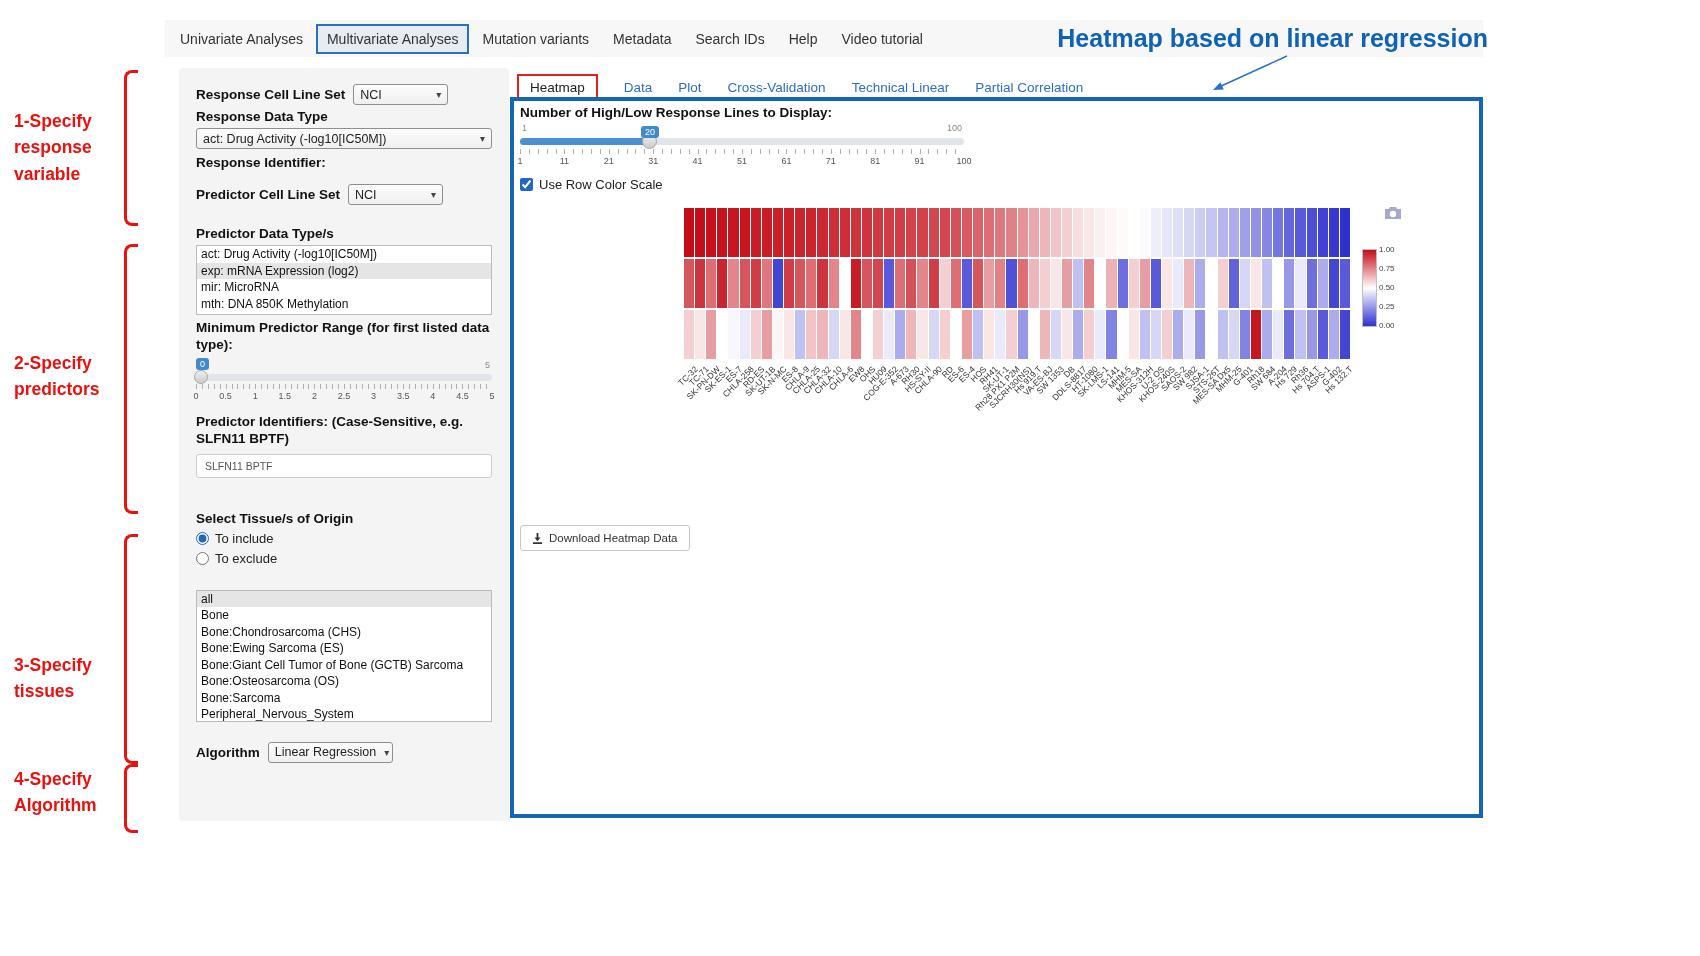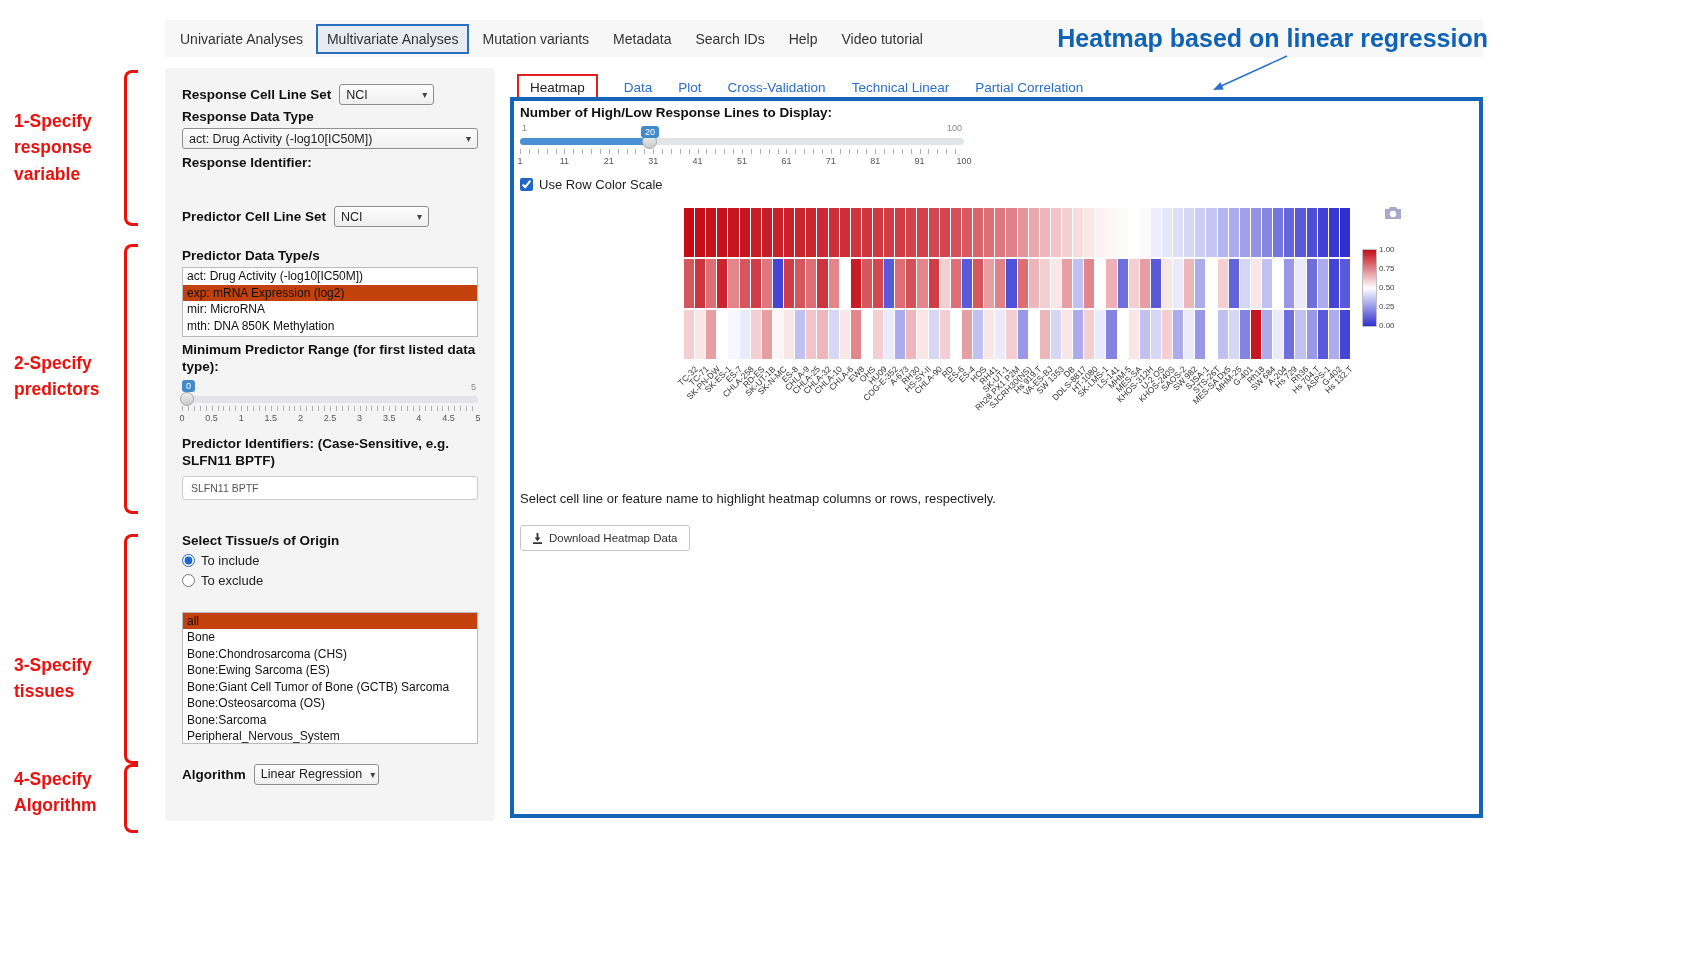--- a/index.html
+++ b/index.html
@@ -14,29 +14,29 @@
   .page-title{position:absolute;top:24px;left:1048px;width:440px;font-size:25px;font-weight:bold;color:#0f62b4;text-align:right;}
   .arrow-svg{position:absolute;left:1195px;top:50px;}
 
   
   .step{position:absolute;left:14px;width:112px;color:#ea120e;font-weight:bold;font-size:17.5px;line-height:1.5;}
   .step1{top:108px}.step2{top:350px}.step3{top:652px}.step4{top:766px}
   .bracket{position:absolute;left:124px;width:14px;border:3.5px solid #ea120e;border-right:none;border-radius:8px 0 0 8px;box-sizing:border-box;}
   .b1{top:70px;height:156px}.b2{top:244px;height:270px}.b3{top:534px;height:230px}.b4{top:764px;height:69px}
 
   
-  .sidebar{position:absolute;left:165px;top:68px;width:330px;height:753px;background:#f4f4f4;border-radius:4px;box-sizing:border-box;padding:16px 17px;overflow:hidden;}
+  .sidebar{position:absolute;left:179px;top:68px;width:330px;height:753px;background:#f4f4f4;border-radius:4px;box-sizing:border-box;padding:16px 17px;overflow:hidden;}
   .fld-label{font-size:13.5px;font-weight:bold;color:#111;}
   .inline-row{display:flex;align-items:center;gap:8px;}
   .select{display:inline-flex;align-items:center;justify-content:space-between;border:1px solid #8f8f8f;border-radius:3px;background:linear-gradient(#fdfdfd,#efefef);font-size:12.5px;color:#222;padding:2px 6px;height:21px;box-sizing:border-box;cursor:pointer;white-space:nowrap;}
   .caret{font-size:10px;color:#444;margin-left:8px;}
   .text-input{width:100%;height:24px;border:1px solid #ccc;border-radius:3px;font-size:10.5px;color:#555;padding:0 8px;box-sizing:border-box;background:#fff;}
   .listbox{border:1px solid #bbb;background:#fff;overflow:hidden;}
   .lb-opt{font-size:12px;color:#111;line-height:16.5px;padding:0 4px;white-space:nowrap;cursor:pointer;}
-  .lb-opt.sel{background:#c2410c;}
+  .lb-opt.sel{background:#e5e5e5;}
   .radio-row{display:flex;align-items:center;gap:6px;font-size:13px;color:#222;margin-top:5px;cursor:pointer;}
   input[type=radio],input[type=checkbox]{accent-color:#2166c6;margin:0;}
 
   
   .slider{position:relative;}
   .sl-track{position:absolute;left:0;right:0;height:7px;background:#e1e4e9;border-radius:4px;}
   .sl-fill{position:absolute;height:7px;background:#4a90d2;border-radius:4px 0 0 4px;}
   .sl-handle{position:absolute;width:15px;height:15px;border-radius:50%;background:linear-gradient(#f0f0f0,#cacaca);border:1px solid #a8a8a8;box-sizing:border-box;cursor:pointer;}
   .sl-badge{position:absolute;background:#428bca;color:#fff;font-size:9px;padding:1px 4px;border-radius:3px;transform:translateX(-50%);}
   .sl-badge0{position:absolute;left:0;top:0;background:#428bca;color:#fff;font-size:9px;padding:1px 4px;border-radius:3px;}
@@ -113,21 +113,21 @@
   </div>
 
   <div class="fld-label" style="margin-top:4px">Response Data Type</div>
   <div class="select" style="width:100%;margin-top:4px">
     <span>act: Drug Activity (-log10[IC50M])</span>
     <span class="caret">▾</span>
   </div>
 
   <div class="fld-label" style="margin-top:6px">Response Identifier:</div>
 
-  <div class="inline-row" style="margin-top:36px">
+  <div class="inline-row" style="margin-top:14px">
     <span class="fld-label">Predictor Cell Line Set</span>
     <div class="select" style="width:95px">
       <span>NCI</span>
       <span class="caret">▾</span>
     </div>
   </div>
 
   <div class="fld-label" style="margin-top:21px">Predictor Data Type/s</div>
   <div class="listbox" id="pdt-list" style="margin-top:4px;height:68px">
       <div class="lb-opt">act: Drug Activity (-log10[IC50M])</div>
@@ -488,21 +488,20 @@
         <div id="legend-ticks">
             <span class="legend-tick" style="top: 0%;">1.00</span>
             <span class="legend-tick" style="top: 25%;">0.75</span>
             <span class="legend-tick" style="top: 50%;">0.50</span>
             <span class="legend-tick" style="top: 75%;">0.25</span>
             <span class="legend-tick" style="top: 100%;">0.00</span>
           </div>
       </div>
     </div>
 
-    <div id="hint">Select cell line or feature name to highlight heatmap columns or rows, respectively.</div>
 
     <button class="dl-btn">
       <svg width="11" height="11" viewBox="0 0 12 12">
         <path fill="#333" d="M5 0h2v5h2.2L6 9 2.8 5H5zM1 10h10v2H1z"></path>
       </svg>
       <span>Download Heatmap Data</span>
     </button>
 
   </div>
 </div>

